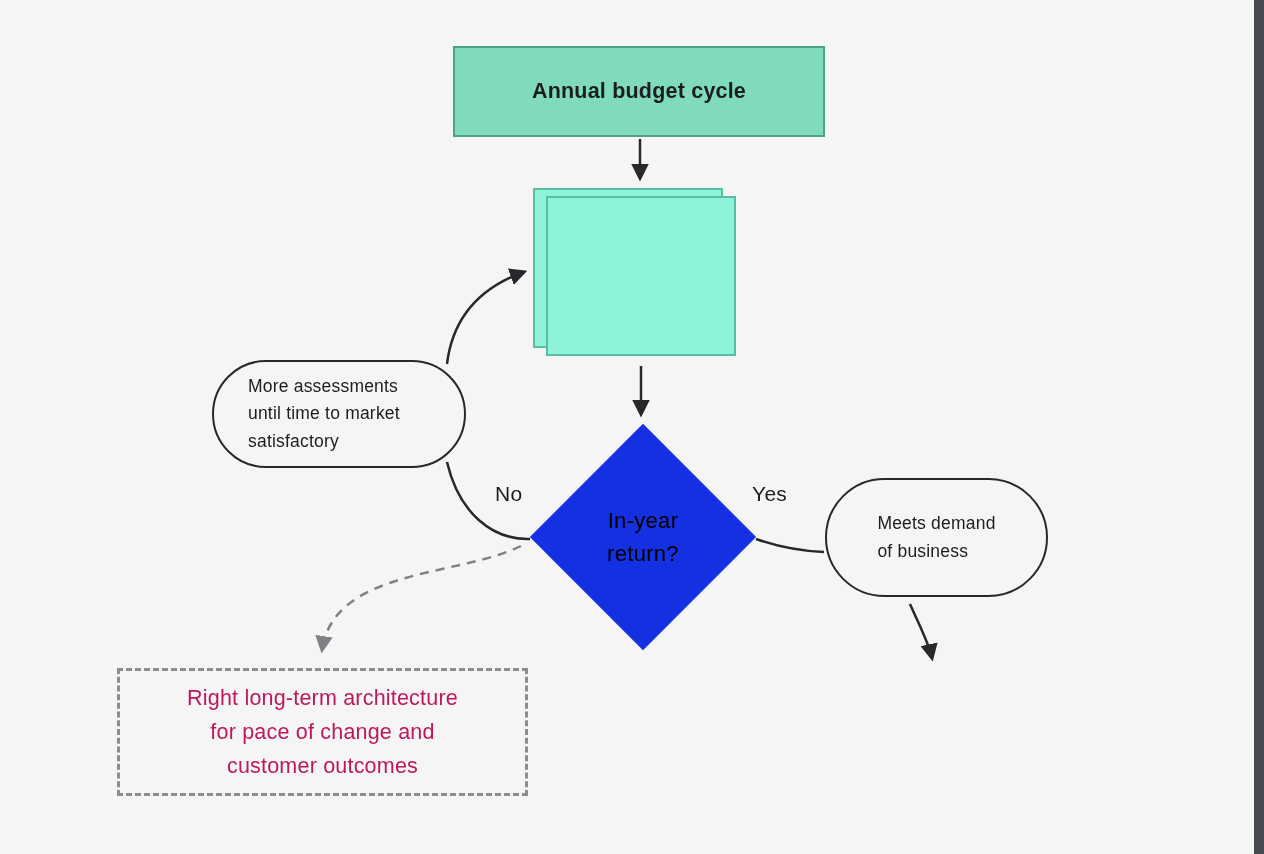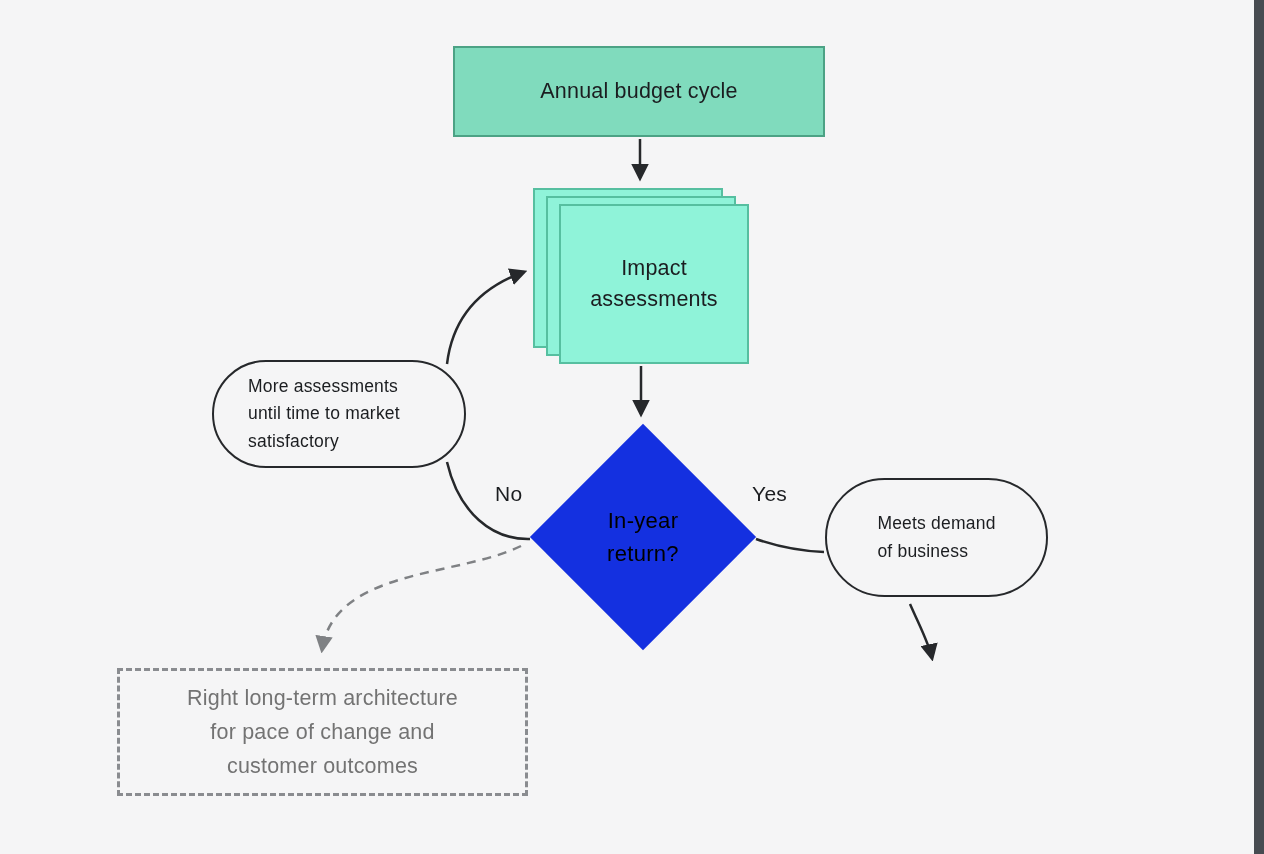--- a/index.html
+++ b/index.html
@@ -10,21 +10,21 @@
     font-family:"Liberation Sans", sans-serif;
     color:#1B1D20;
   }
   .connectors { position:absolute; left:0; top:0; width:1264px; height:854px; }
   .node { position:absolute; display:flex; align-items:center; justify-content:center; text-align:center; white-space:pre-line; }
 
   
   .annual {
     left:453px; top:46px; width:372px; height:91px;
     background:#80DBBD; border:2px solid #4CA285;
-    font-size:21.5px; letter-spacing:.2px;
+    font-size:21.5px; letter-spacing:.2px;font-weight:bold;
   }
 
   
   .stack-sq {
     position:absolute; width:190px; height:160px;
     background:#8FF3D9; border:2px solid #56BFA0;
   }
   .stack-back  { left:533px; top:188px; }
   .stack-mid   { left:546px; top:196px; }
   .stack-front { left:559px; top:204px; display:flex; align-items:center; justify-content:center;
@@ -57,21 +57,21 @@
   
   .product-rect {
     left:768px; top:668px; width:333px; height:126px;
     border:2.5px solid #222528; background:#F5F5F6;
     font-size:22px; line-height:37px; letter-spacing:.2px;
   }
 
   
   .dashed-box {
     left:117px; top:668px; width:411px; height:128px;
-    border:3px dashed #8A8C90; color:#737373;
+    border:3px dashed #8A8C90; color:#be185d;
     font-size:21.5px; line-height:34px; letter-spacing:.2px;
   }
 
   .edge-label { position:absolute; font-size:21px; letter-spacing:.3px; }
   .label-no  { left:495px; top:482px; }
   .label-yes { left:752px; top:482px; }
 
   .right-bar { position:absolute; left:1254px; top:0; width:10px; height:854px; background:#474B51; }
 </style>
 </head>
@@ -103,24 +103,20 @@
 
     <path d="M 521 546 C 458 577 334 568 322 650" fill="none" stroke="#7F8184" stroke-width="2.5" stroke-dasharray="9 7" marker-end="url(#arrow-gray)"></path>
   </svg>
 
   <div class="node annual">
     <span>Annual budget cycle</span>
   </div>
 
   <div class="stack-sq stack-back"></div>
   <div class="stack-sq stack-mid"></div>
-  <div class="stack-sq stack-front">
-    <span>Impact
-assessments</span>
-  </div>
 
   <div class="diamond-shape"></div>
   <div class="node diamond-label">
     <span>In-year
 return?</span>
   </div>
 
   <div class="node stadium more-stadium">
     <span>More assessments
 until time to market

